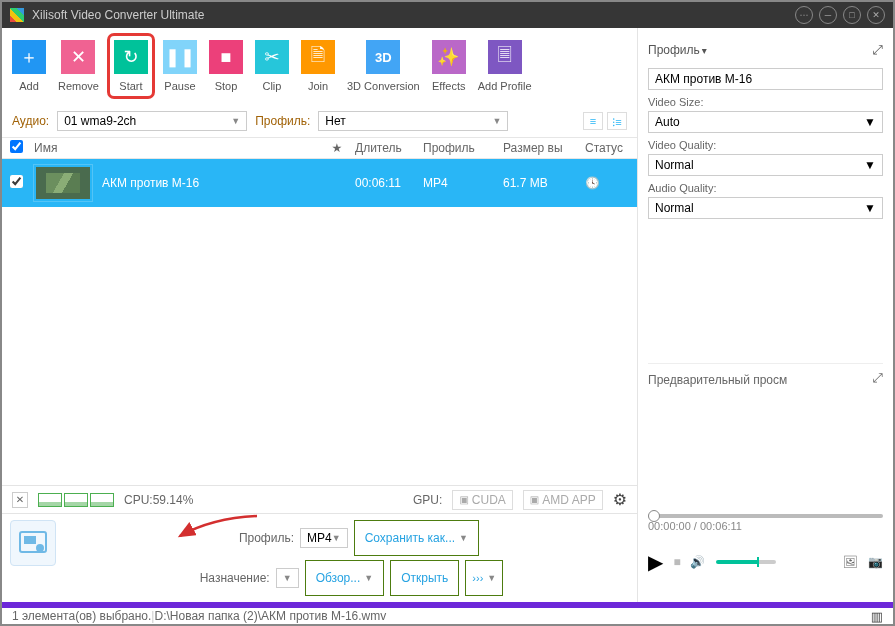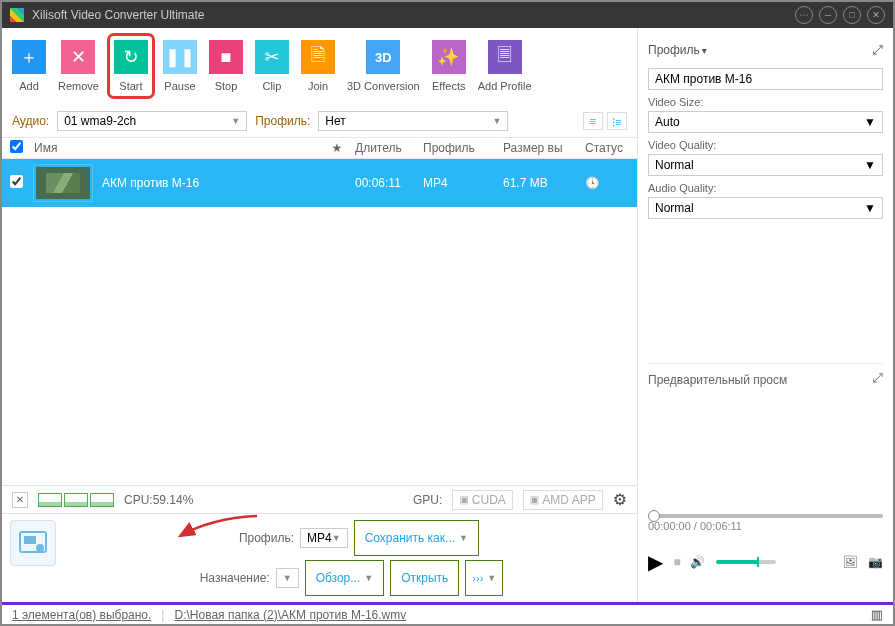--- a/index.html
+++ b/index.html
@@ -47,21 +47,21 @@
 .profilebar{border-top:1px solid #e4e4e4;display:flex;padding:6px 8px;gap:10px;align-items:stretch;}
 .proficon{width:46px;height:46px;border:1px solid #d0e4f5;border-radius:4px;display:flex;align-items:center;justify-content:center;background:#f0f7fd;}
 .profrows{flex:1;display:flex;flex-direction:column;gap:4px;align-items:center;}
 .profrow{display:flex;align-items:center;gap:6px;}
 .profrow label{width:78px;text-align:right;color:#666;}
 .profsel{flex:1;}
 .btn{height:36px;border:1px solid #4d7c0f;background:#fff;padding:0 10px;display:flex;align-items:center;color:#27a3e2;cursor:pointer;font-size:11px;}
 .btn.small{padding:0 6px;}
 .btn .arr{margin-left:4px;font-size:9px;color:#888;}
 .arrow-annot{position:absolute;pointer-events:none;}
-.statusbar{height:22px;border-top:3px solid #6d28d9;display:flex;align-items:center;padding:0 10px;color:#666;font-size:11px;gap:10px;text-decoration:underline;}
+.statusbar{height:22px;border-top:6px solid #6d28d9;display:flex;align-items:center;padding:0 10px;color:#666;font-size:11px;}
 .statusbar .spacer{flex:1;}
 .sicon{font-size:13px;color:#444;}
 
 .rhead{font-size:18px;color:#555;margin:8px 0 10px;display:flex;align-items:center;}
 .rlbl{font-size:11px;color:#666;margin:6px 0 3px;}
 .rinput{height:22px;border:1px solid #ccc;display:flex;align-items:center;padding:0 6px;justify-content:space-between;width:100%;}
 .preview{position:absolute;top:335px;left:10px;right:10px;border-top:1px solid #eee;padding-top:6px;}
 .preview h3{font-size:16px;font-weight:400;color:#666;white-space:nowrap;overflow:hidden;}
 .slider{position:absolute;left:10px;right:10px;bottom:70px;}
 .track{height:4px;background:#bbb;border-radius:2px;position:relative;}

